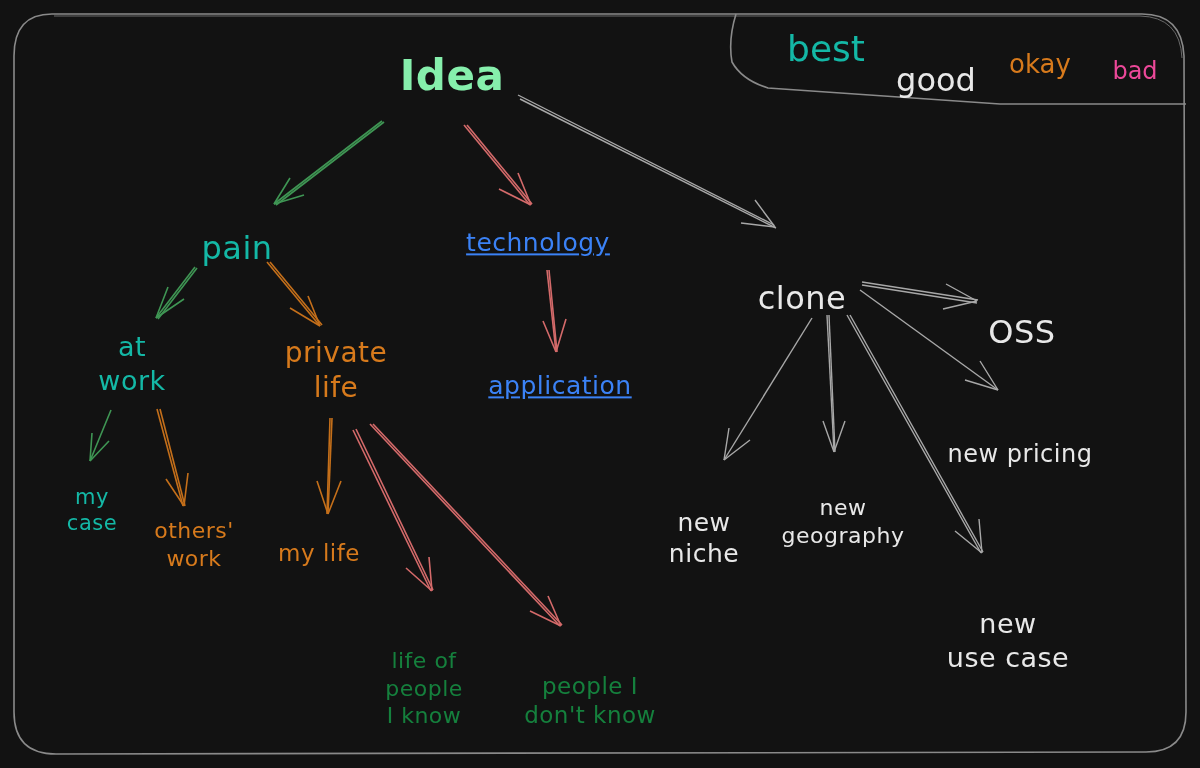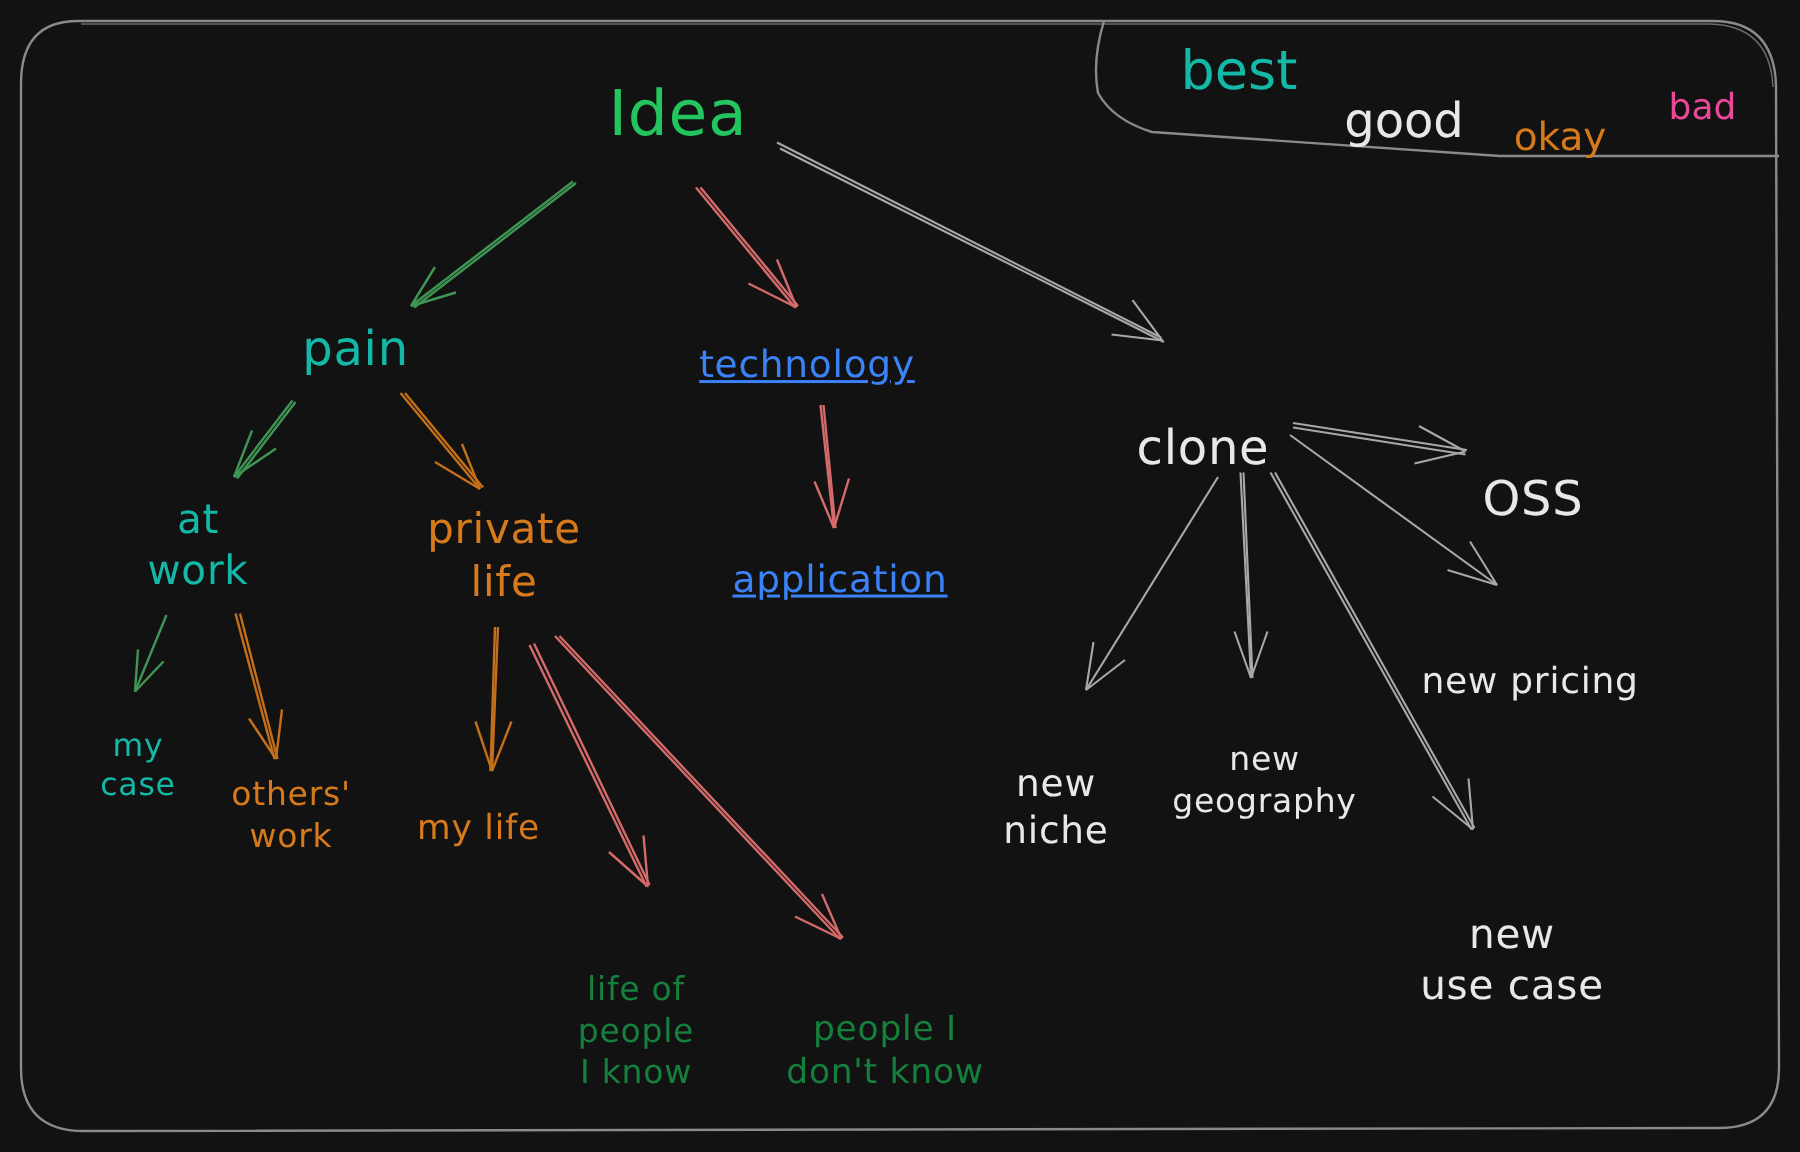--- a/index.html
+++ b/index.html
@@ -9,21 +9,21 @@
   .frame { fill: none; stroke: #8a8a8a; stroke-width: 1.6; }
   .frame2 { fill: none; stroke: #6a6a6a; stroke-width: 1; }
   .node { position: absolute; text-align: center; line-height: 1.25;
           white-space: pre; transform: translate(-50%, -50%);
           font-family: "DejaVu Sans", sans-serif; letter-spacing: 0.5px; }
   .c-best { color: #14b8a6; }
   .c-good { color: #e8e8e8; margin-top: 24px; }
   .c-okay { color: #d77a1c; }
   .c-bad  { color: #ec4899; }
   .c-tech { color: #3b82f6; text-decoration: underline; }
-  .c-idea { color: #22c55e; }
+  .c-idea { color: #86efac; font-weight: bold; }
   .c-badsoft { color: #15803d; margin-top: 36px; }
   .legend-item { position: absolute; transform: translate(-50%, -50%);
                  font-family: "DejaVu Sans", sans-serif; white-space: nowrap; }
 </style>
 </head>
 <body>
 
 <svg id="canvas" viewBox="0 0 1200 768" xmlns="http://www.w3.org/2000/svg">
   <defs>
     <g id="ah"></g>
@@ -111,26 +111,26 @@
   </g>
   <g stroke="#a8a8a8" stroke-width="1.4" fill="none">
     <path d="M847,315 L981,553"></path>
       <path d="M850,315 L983,552"></path>
     <path d="M982,553 L955,531 M982,553 L979,519"></path>
   </g>
 </svg>
 
 <div class="legend-item c-best" style="left:826px; top:48px; font-size:36px;">best</div>
 <div class="legend-item c-good" style="left:936px; top:56px; font-size:32px;">good</div>
-<div class="legend-item c-okay" style="left:1040px; top:64px; font-size:26px;margin-top:28px;">okay</div>
+<div class="legend-item c-okay" style="left:1040px; top:64px; font-size:26px;">okay</div>
 <div class="legend-item c-bad" style="left:1135px; top:71px; font-size:24px;">bad</div>
 
 <div class="node c-idea" style="left:452px; top:76px; font-size:42px;">Idea</div>
 
-<div class="node c-best" style="left:237px; top:232px; font-size:32px;">pain</div>
+<div class="node c-best" style="left:237px; top:248px; font-size:32px;">pain</div>
 <div class="node c-tech" style="left:538px; top:243px; font-size:25px;">technology</div>
 <div class="node c-good" style="left:802px; top:274px; font-size:32px;">clone</div>
 
 <div class="node c-best" style="left:132px; top:364px; font-size:27px;">at
 work</div>
 <div class="node c-okay" style="left:336px; top:370px; font-size:28px;">private
 life</div>
 <div class="node c-tech" style="left:560px; top:386px; font-size:25px;">application</div>
 <div class="node c-good" style="left:1022px; top:308px; font-size:32px;">OSS</div>
 <div class="node c-good" style="left:1020px; top:430px; font-size:24px;">new pricing</div>

